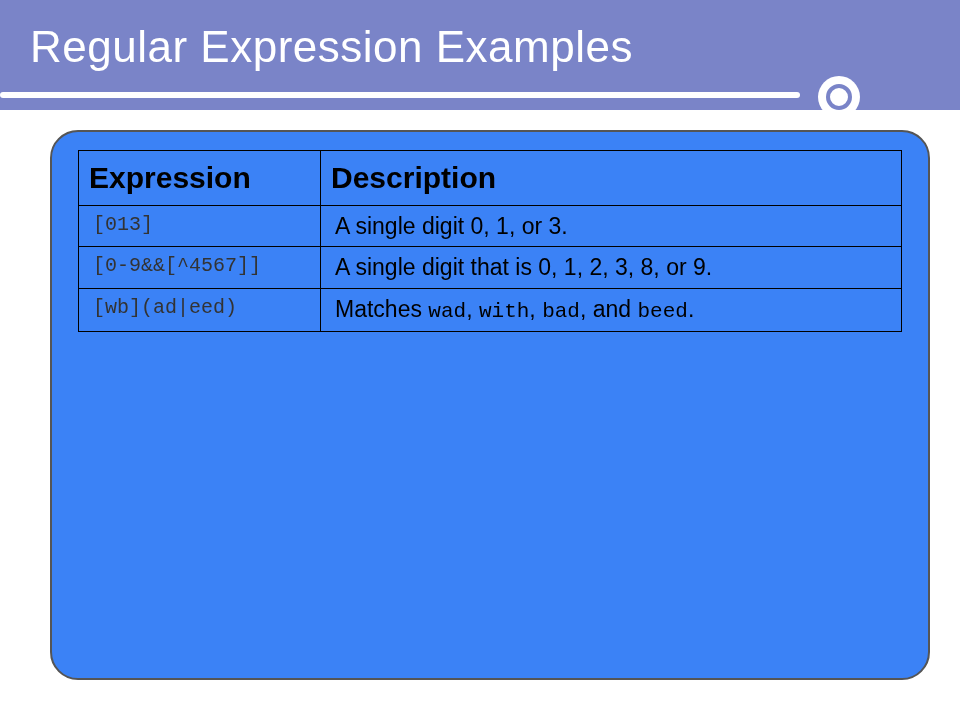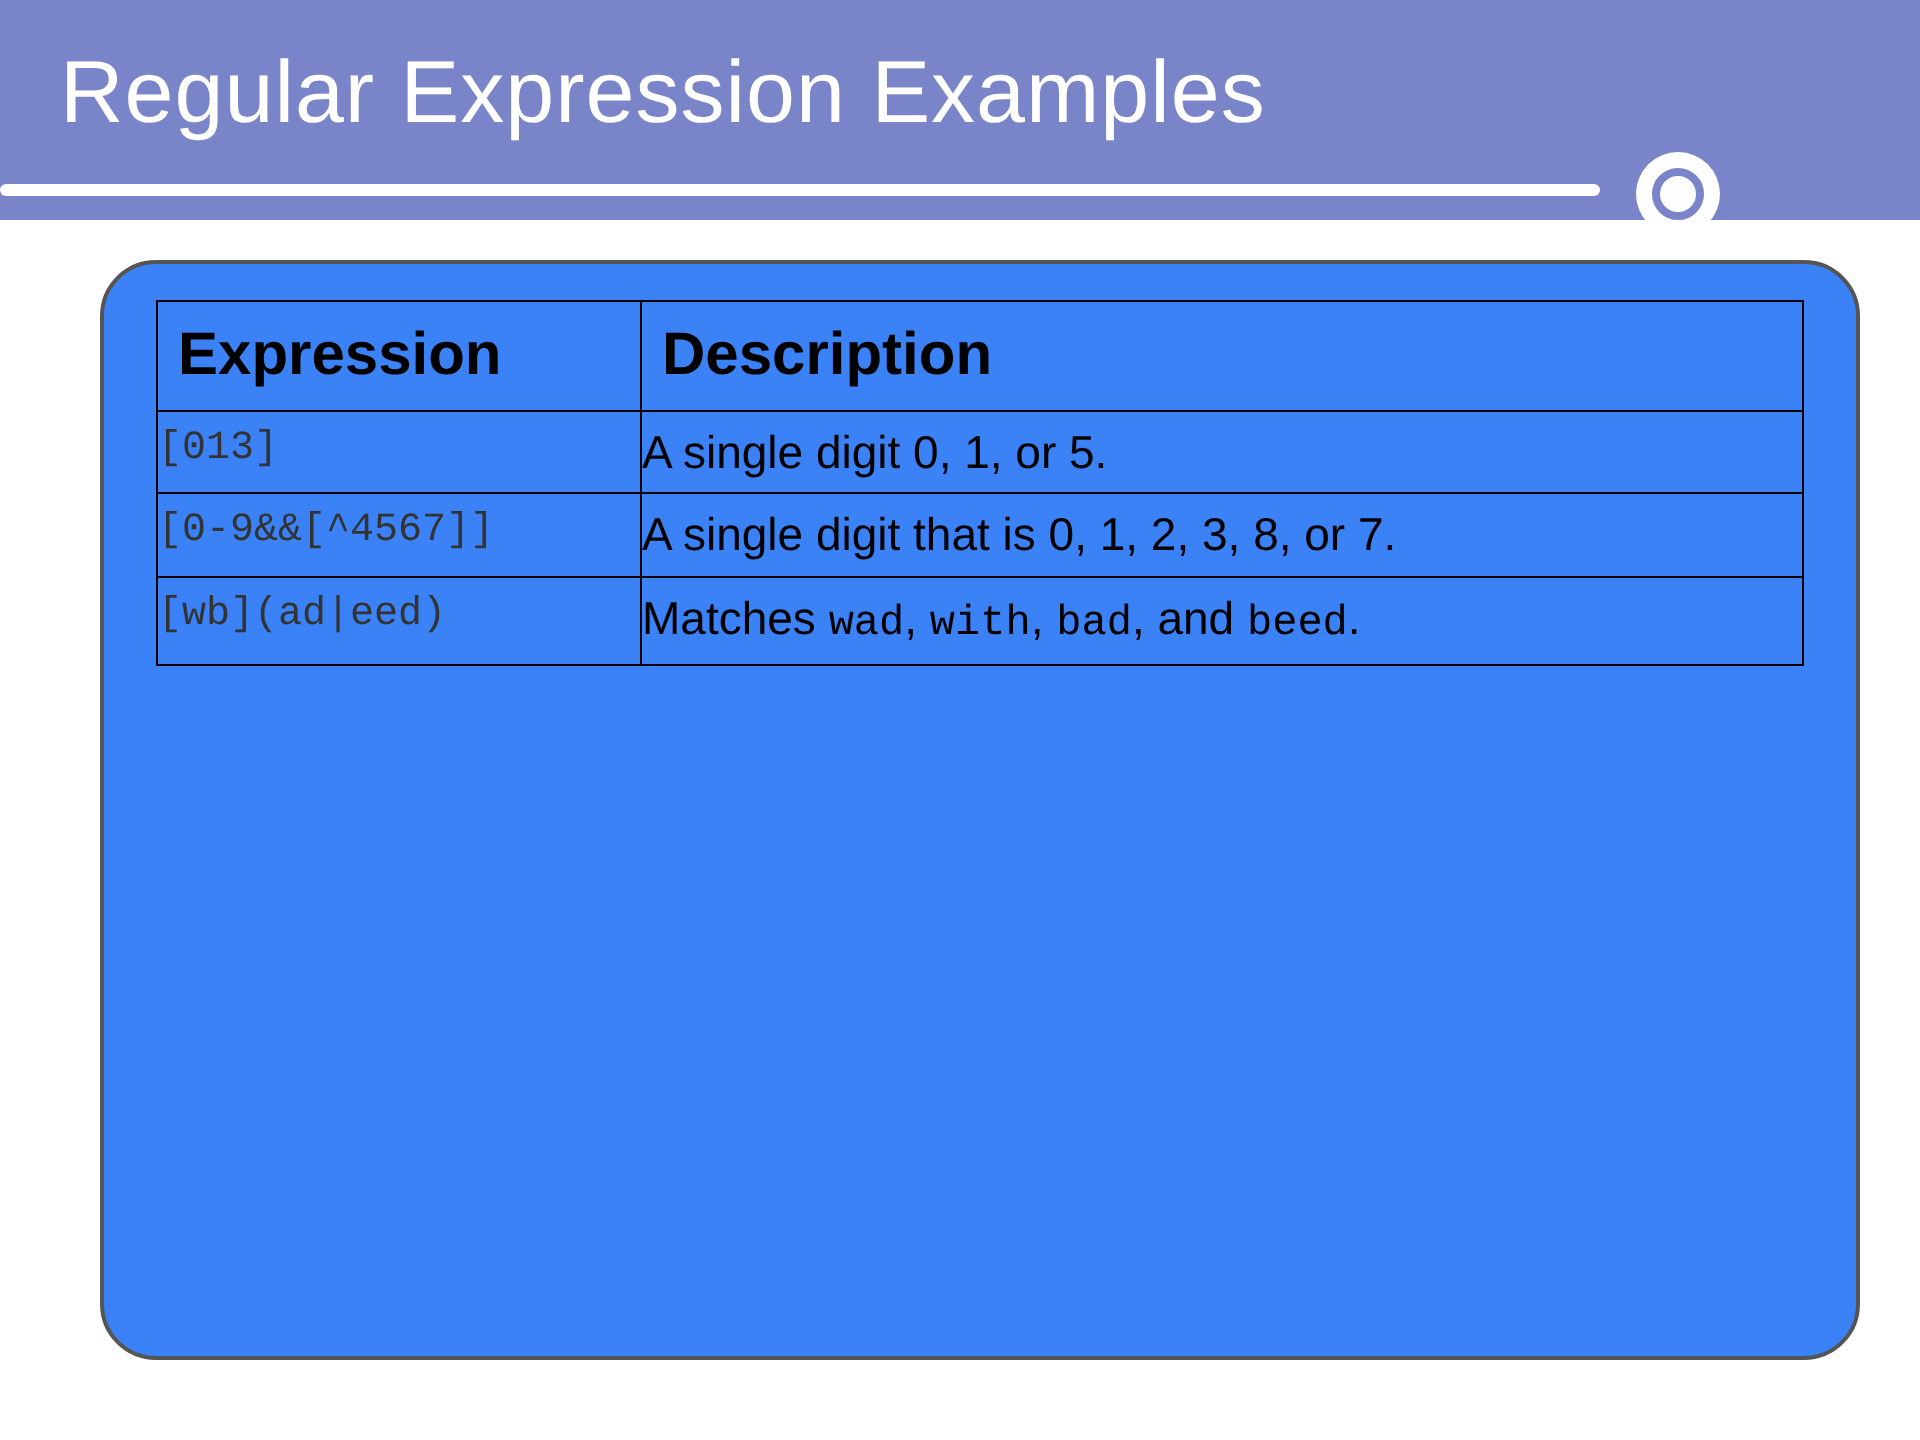--- a/index.html
+++ b/index.html
@@ -78,21 +78,21 @@
     height: 0;
   }
   table {
     width: 100%;
     border-collapse: collapse;
     table-layout: fixed;
   }
   col.c1 { width: 242px; }
   th, td {
     border: 1.5px solid #000;
-    padding: 6px 0;
+    padding: 6px 14px;
     text-align: left;
     vertical-align: top;
     font-size: 23px;
     line-height: 1.25;
   }
   th {
     font-size: 30px;
     font-weight: 700;
     padding: 8px 10px;
   }
@@ -127,25 +127,25 @@
       </colgroup>
     <thead>
       <tr>
         <th>Expression</th>
         <th>Description</th>
       </tr>
     </thead>
     <tbody>
       <tr>
         <td class="expr">[013]</td>
-        <td class="desc">A single digit 0, 1, or 5.</td>
+        <td class="desc">A single digit 0, 1, or 3.</td>
       </tr>
       <tr>
         <td class="expr">[0-9&amp;&amp;[^4567]]</td>
-        <td class="desc">A single digit that is 0, 1, 2, 3, 8, or 7.</td>
+        <td class="desc">A single digit that is 0, 1, 2, 3, 8, or 9.</td>
       </tr>
       <tr>
         <td class="expr">[wb](ad|eed)</td>
         <td class="desc">Matches <code>wad</code>, <code>with</code>, <code>bad</code>, and <code>beed</code>.</td>
       </tr>
     </tbody>
   </table>
 </div>
 
 </body></html>

